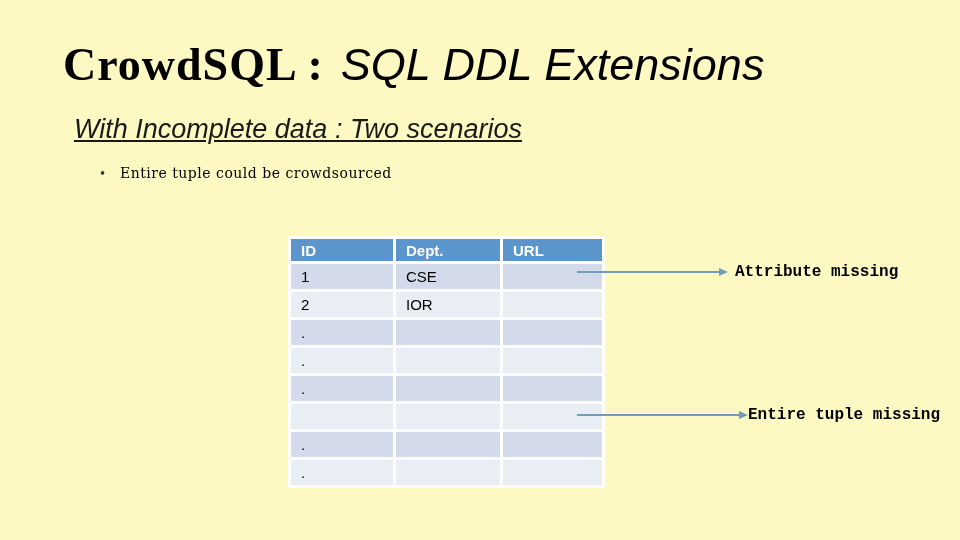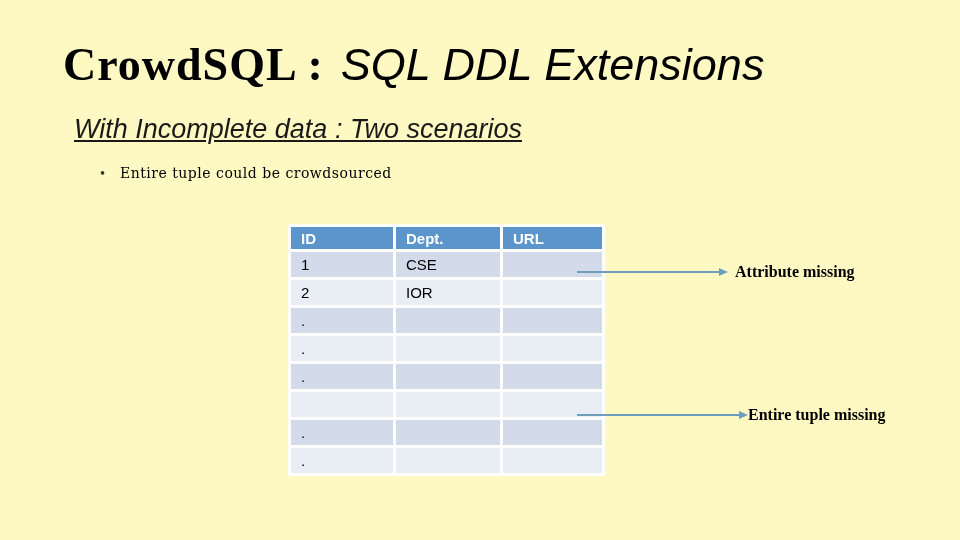--- a/index.html
+++ b/index.html
@@ -76,21 +76,21 @@
     display: inline-block;
     width: 16px;
     font-size: 12px;
     color: #333333;
   }
 
   
   .data-table {
     position: absolute;
     left: 288px;
-    top: 224px;
+    top: 236px;
     border-collapse: collapse;
   }
   .data-table th,
   .data-table td {
     border: 3px solid #ffffff;
     padding: 0 0 0 10px;
     text-align: left;
     vertical-align: middle;
     font-family: "Liberation Sans", sans-serif;
     font-size: 15px;
@@ -121,21 +121,21 @@
   .arrow-head {
     position: absolute;
     width: 0;
     height: 0;
     border-top: 4px solid transparent;
     border-bottom: 4px solid transparent;
     border-left: 9px solid var(--arrow);
   }
   .annotation-label {
     position: absolute;
-    font-family: Liberation Serif, serif;
+    font-family: Liberation Mono, monospace;
     font-weight: bold;
     font-size: 16px;
     color: #000000;
     white-space: nowrap;
   }
 
   #arrow1-line { left: 577px; top: 271px; width: 142px; }
   #arrow1-head { left: 719px; top: 268px; }
   #label1      { left: 735px; top: 263px; }
 

